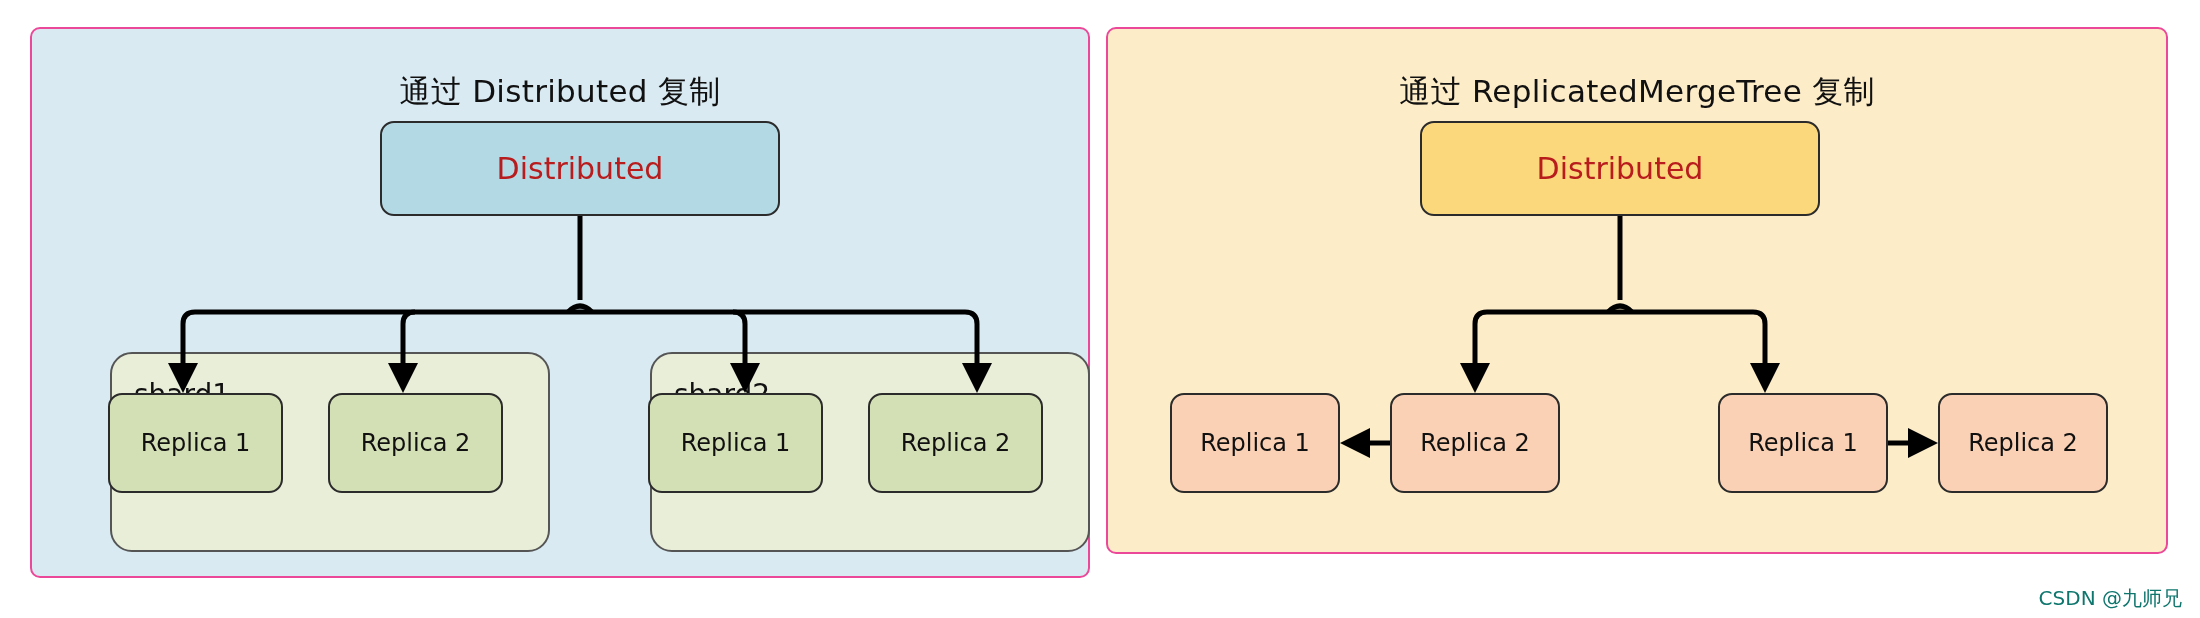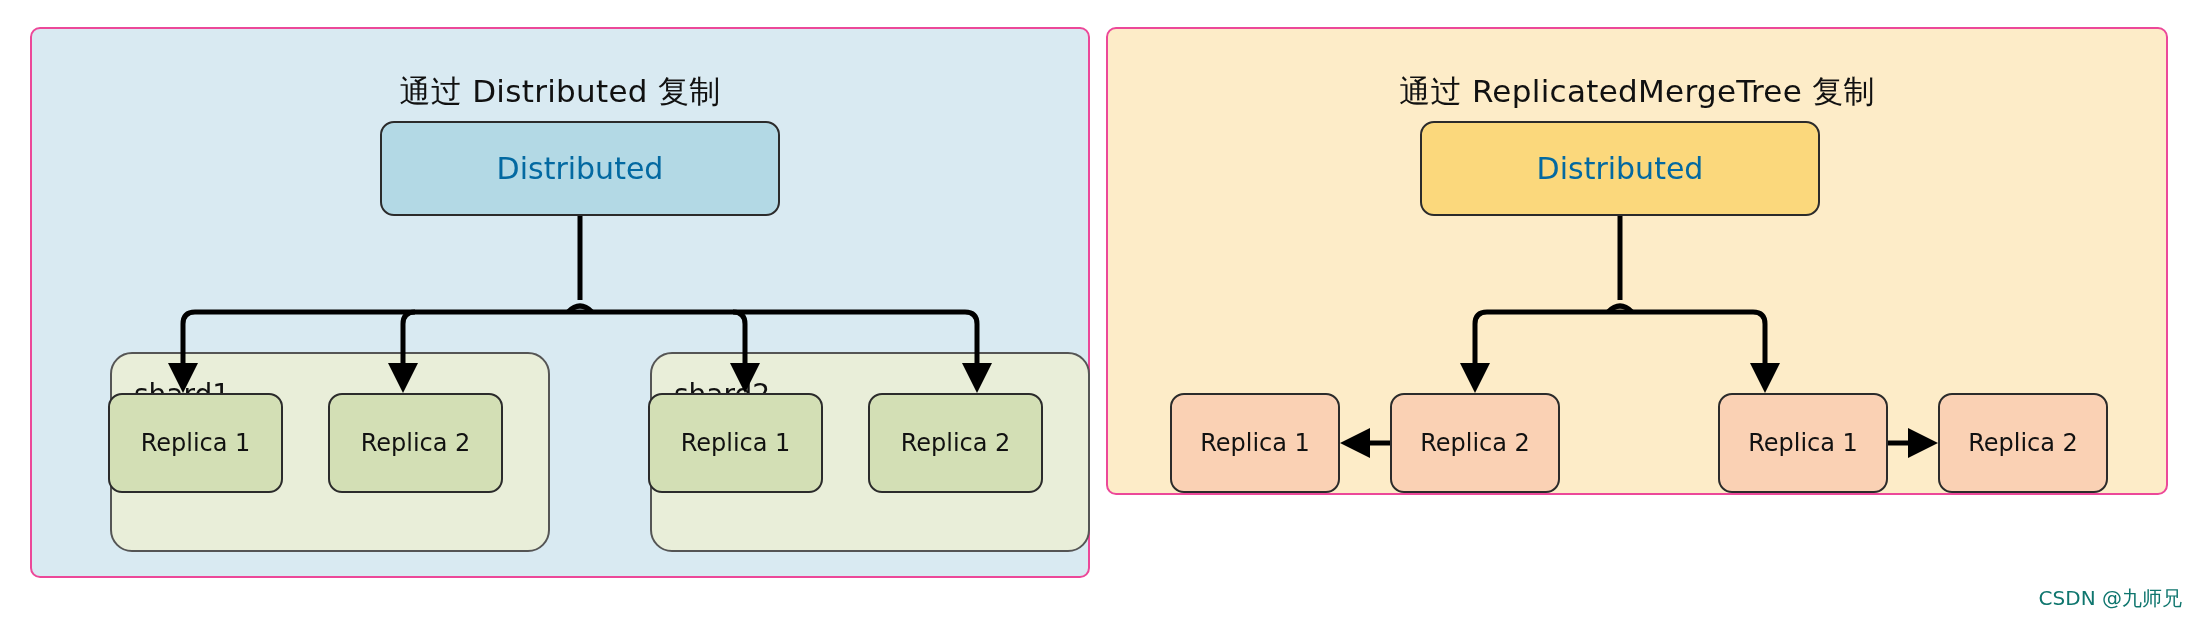--- a/index.html
+++ b/index.html
@@ -29,21 +29,21 @@
     box-sizing: border-box;
     padding-left: 12px;
   }
   #panel-distributed {
     left: 30px;  top: 27px;
     width: 1060px; height: 551px;
     background: #d9eaf2;
   }
   #panel-rmt {
     left: 1106px; top: 27px;
-    width: 1062px; height: 468px;
+    width: 1062px; height: 527px;
     background: #fdecc8;
   }
   .panel-title {
     position: absolute;
     left: 0; right: 0;
     top: 42px;
     text-align: center;
     font-size: 31px;
     color: #111111;
     letter-spacing: 0.3px;
@@ -52,21 +52,21 @@
   
   .dist-node {
     position: absolute;
     border: 2px solid #2b2b2b;
     border-radius: 14px;
     box-sizing: border-box;
     display: flex;
     align-items: center;
     justify-content: center;
     font-size: 30px;
-    color: #0369a1;
+    color: #b91c1c;
   }
   #dist-node-left {
     left: 380px; top: 121px;
     width: 400px; height: 95px;
     background: #b3d9e5;
   }
   #dist-node-right {
     left: 1420px; top: 121px;
     width: 400px; height: 95px;
     background: #fbd87c;

